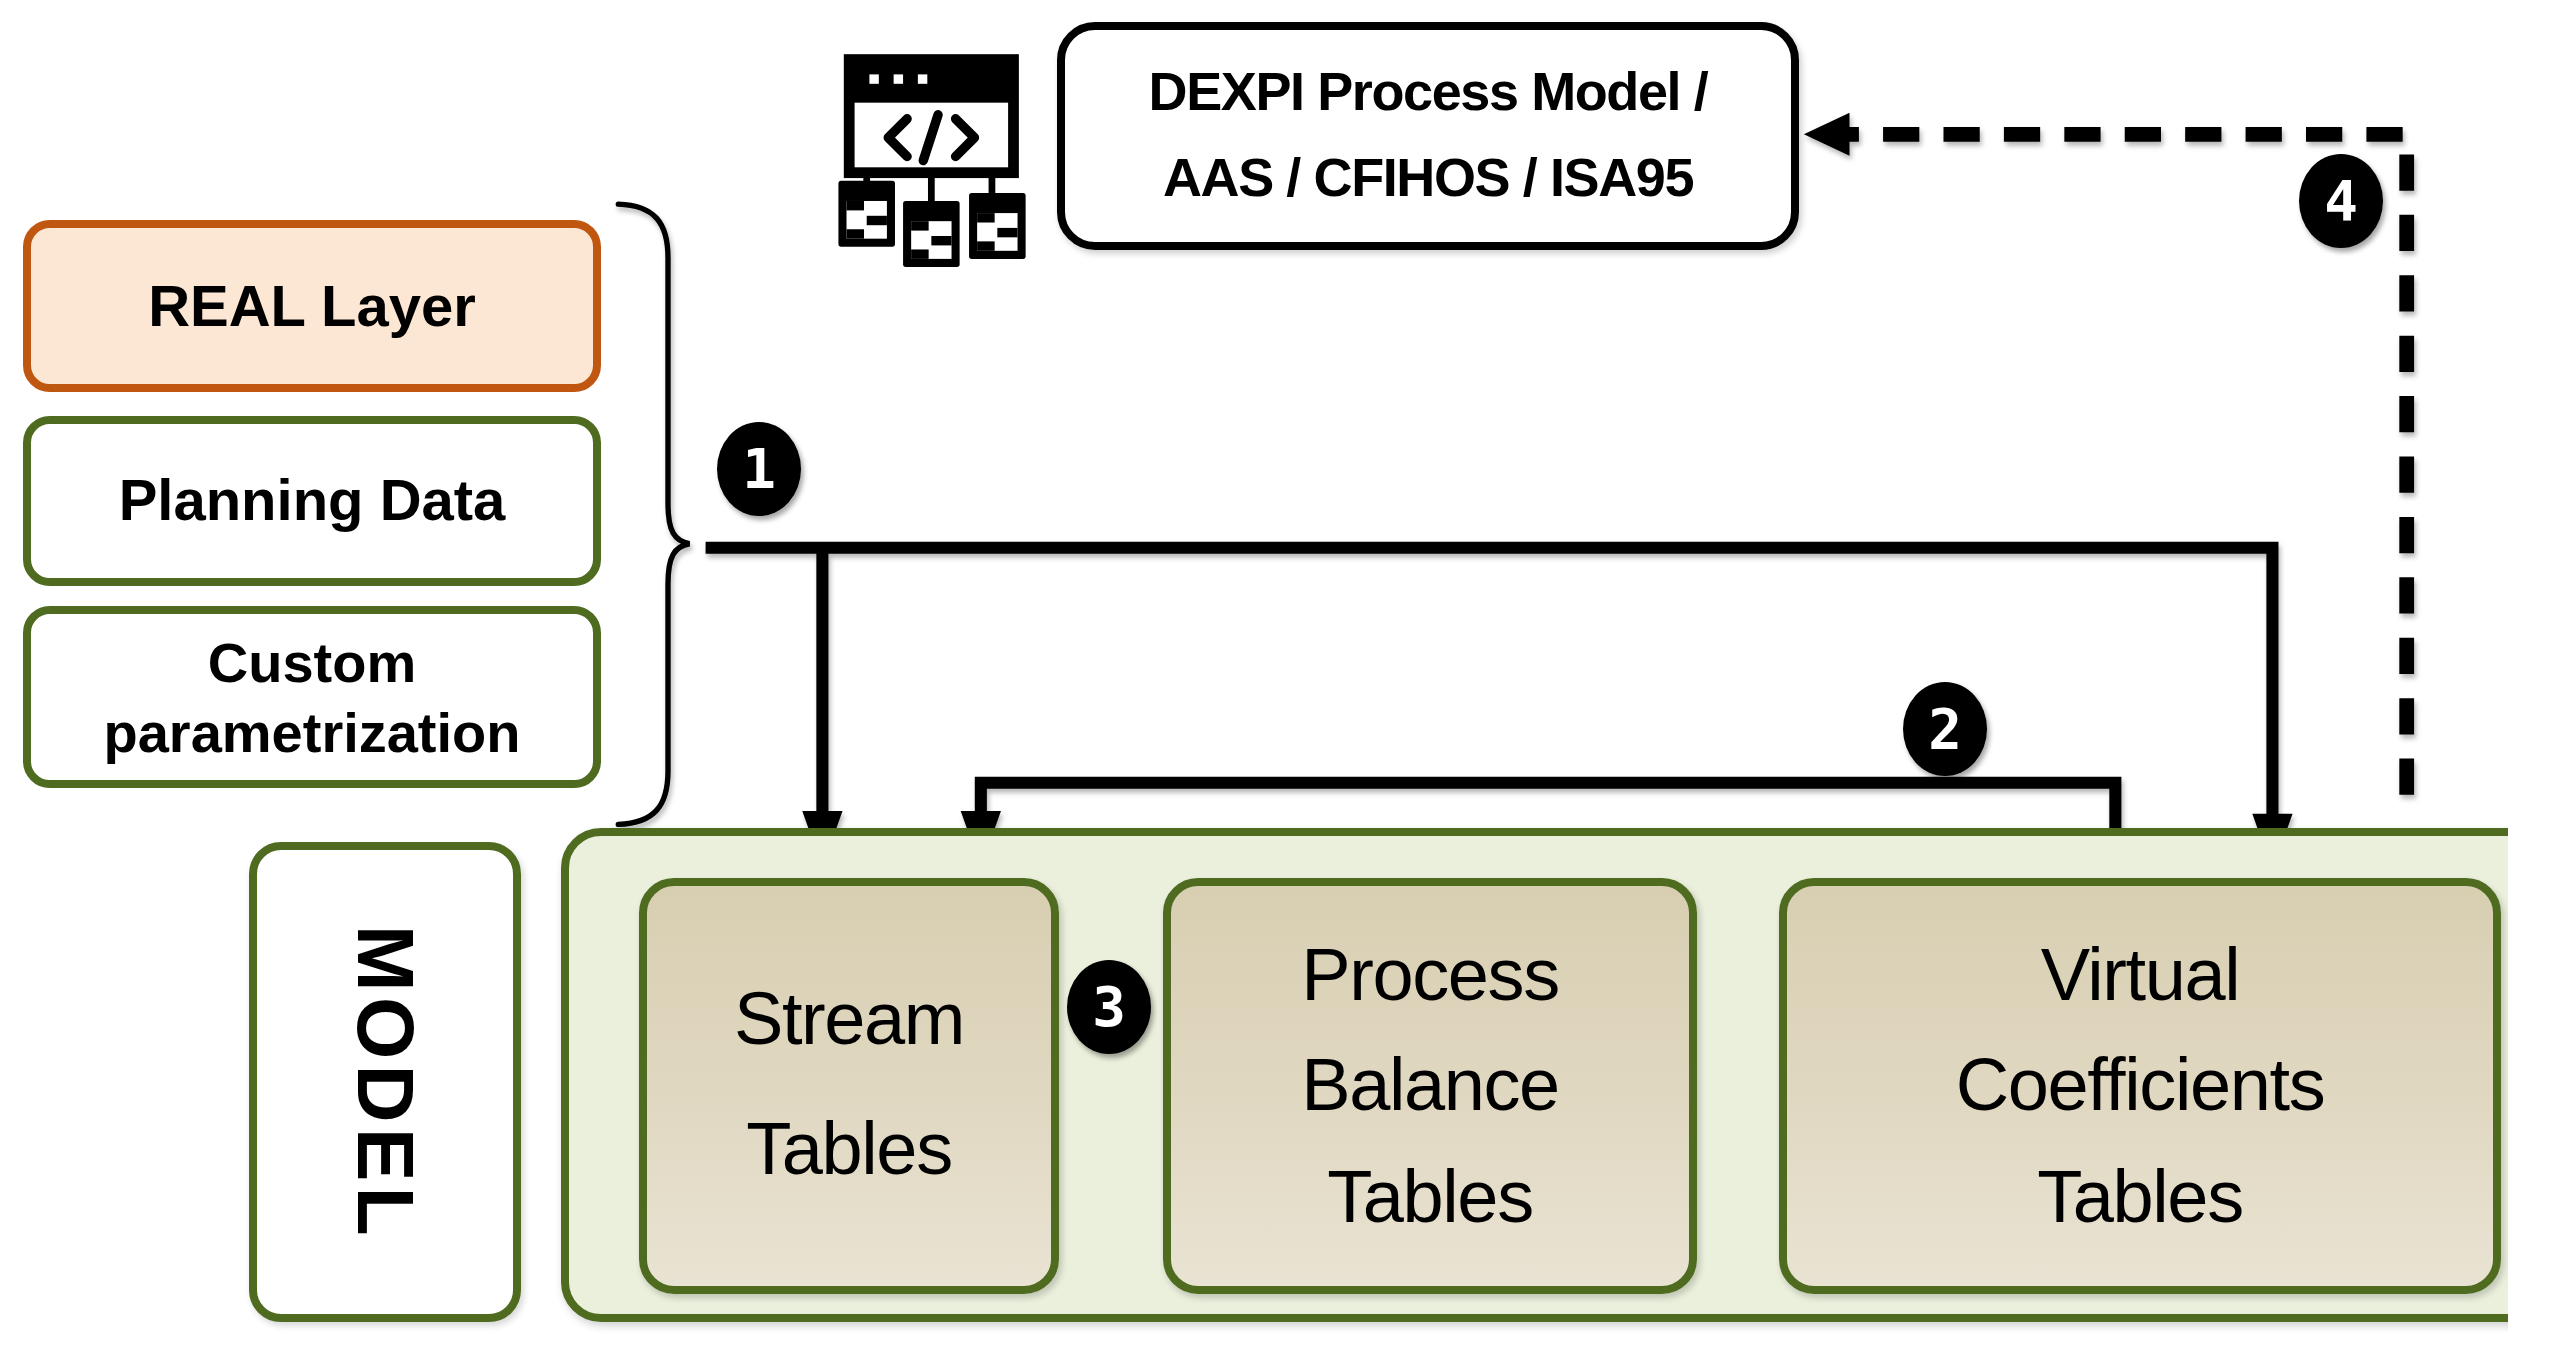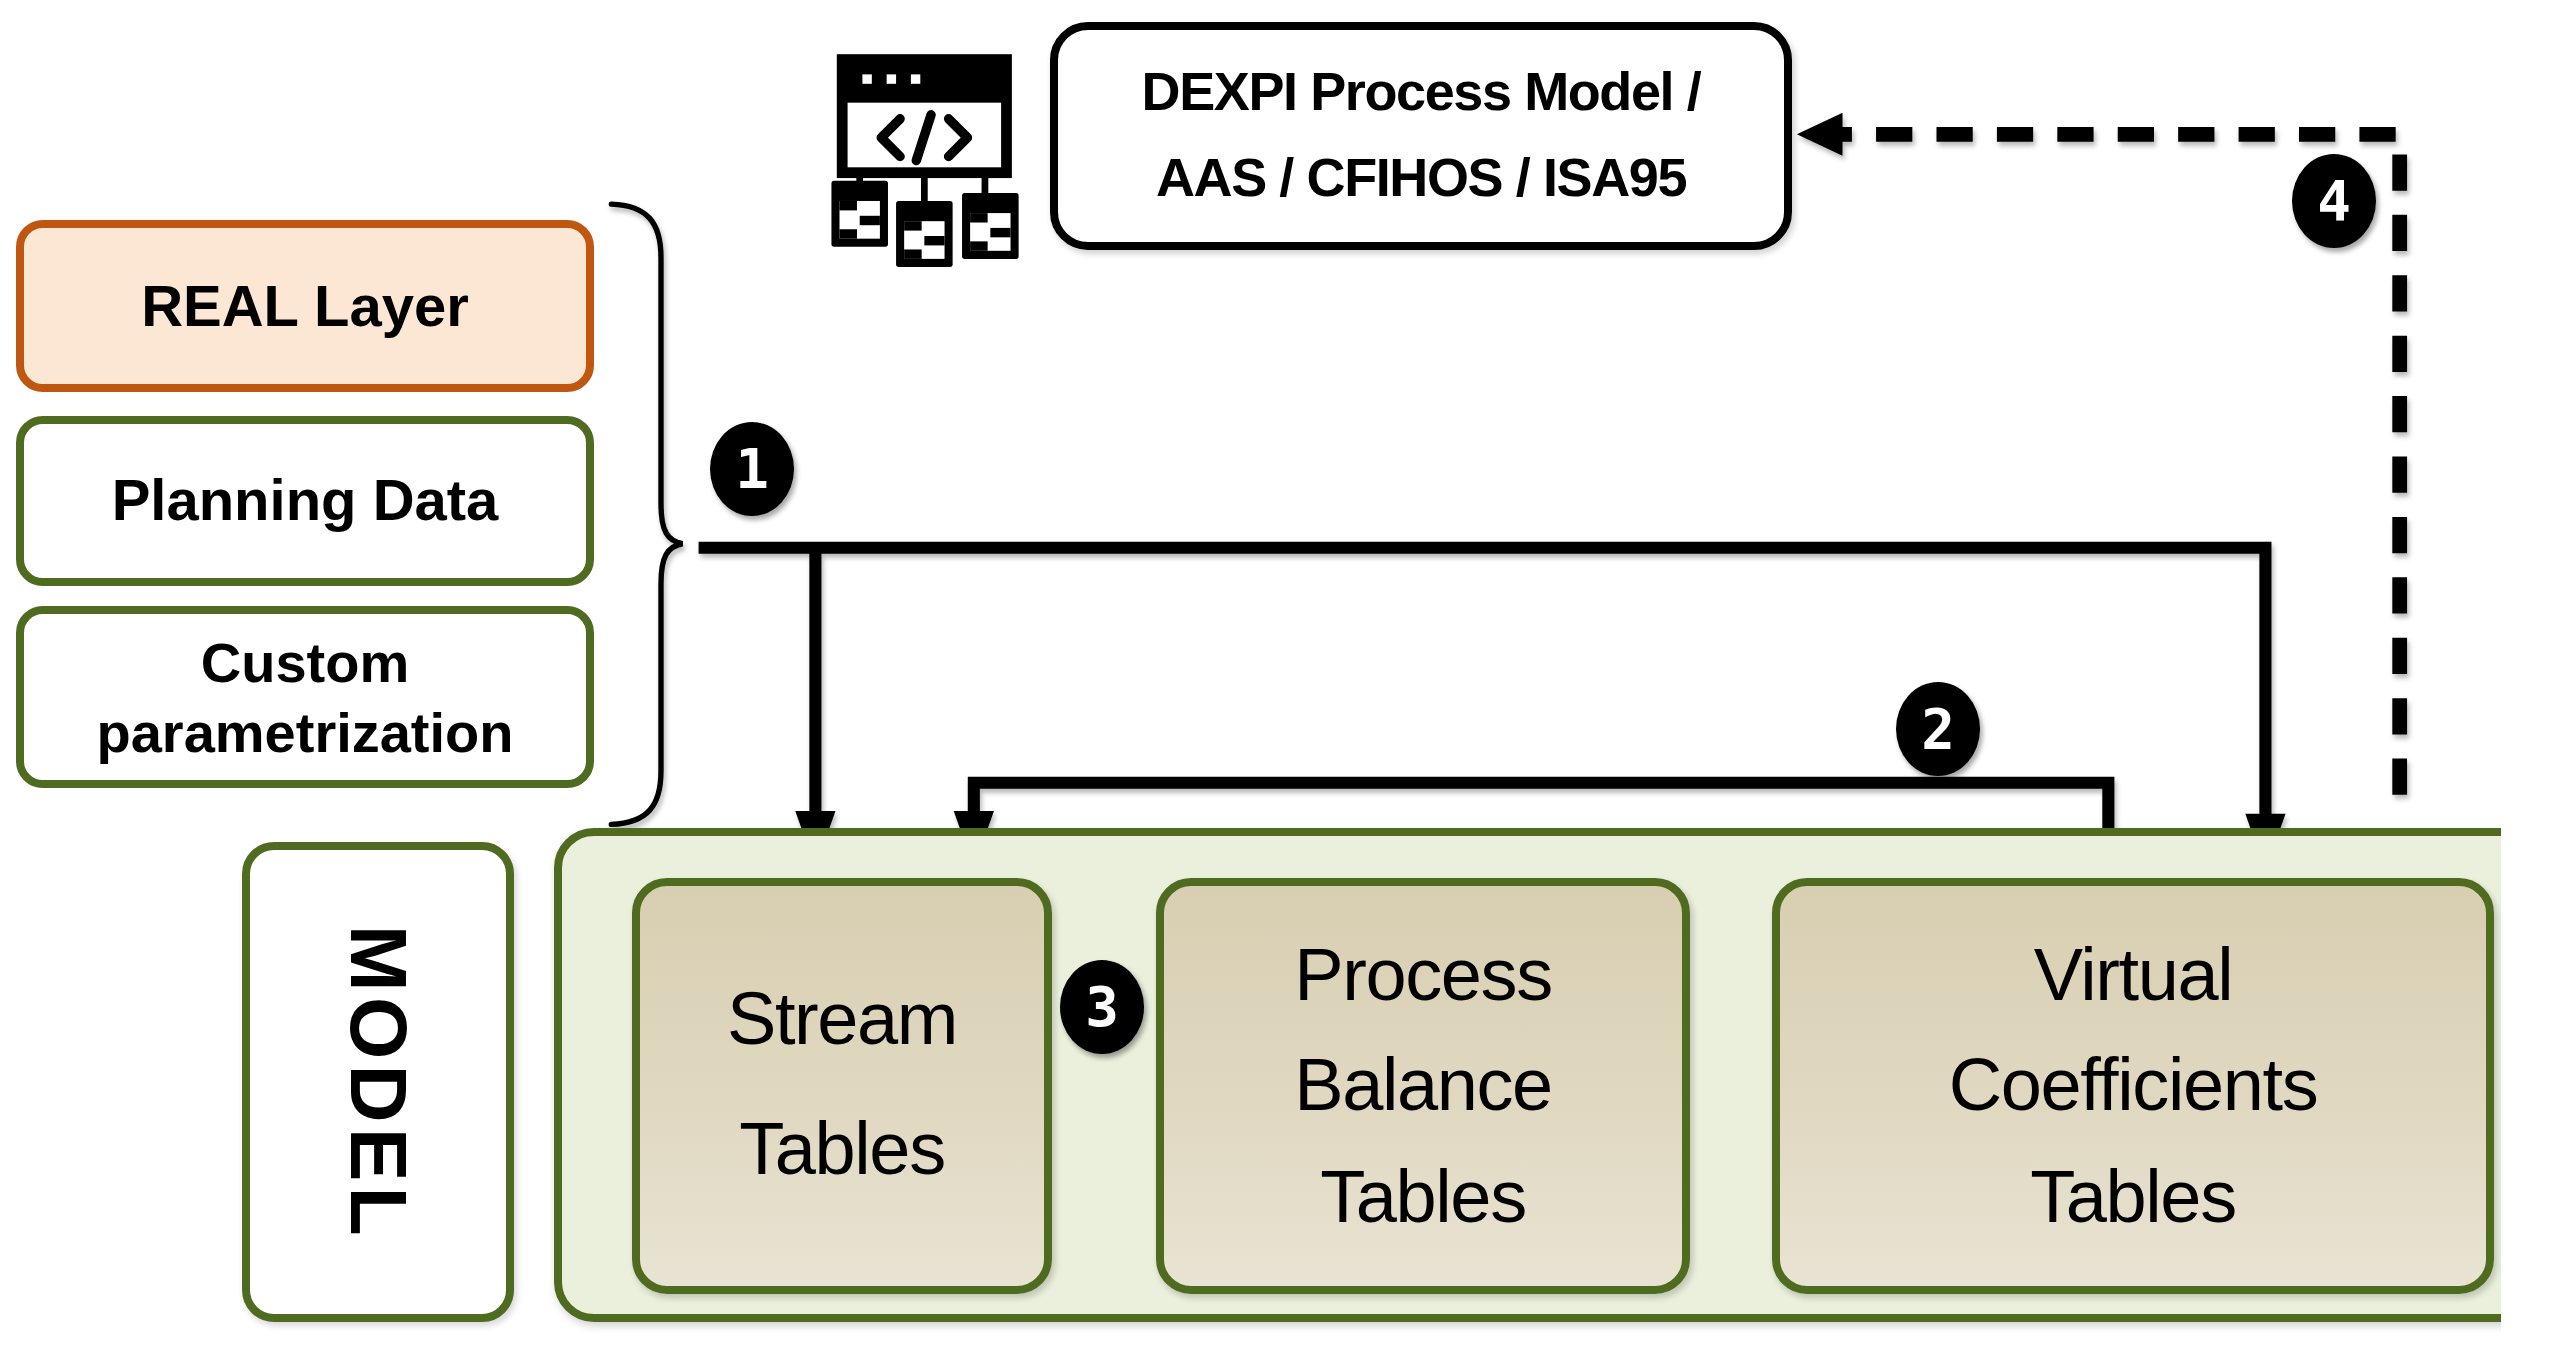--- a/index.html
+++ b/index.html
@@ -1,16 +1,16 @@
 <!DOCTYPE html>
 <html style="font-size:10.7px"><head>
 <meta charset="utf-8">
 <style>
   html,body{margin:0;padding:0;background:#fff;}
-  .viewport{width:2501px;height:1349px;overflow:hidden;}
+  .viewport{width:2501px;height:1349px;overflow:hidden;margin-left:7px;}
   .canvas{
     position:relative;width:1288px;height:674px;background:#ffffff;
     transform:scale(2);transform-origin:top left;
     font-family:"Liberation Sans", sans-serif;color:#000;
   }
   .box{position:absolute;box-sizing:border-box;display:flex;flex-direction:column;
        align-items:center;justify-content:center;text-align:center;}
   .ln{display:block;}
 
   

